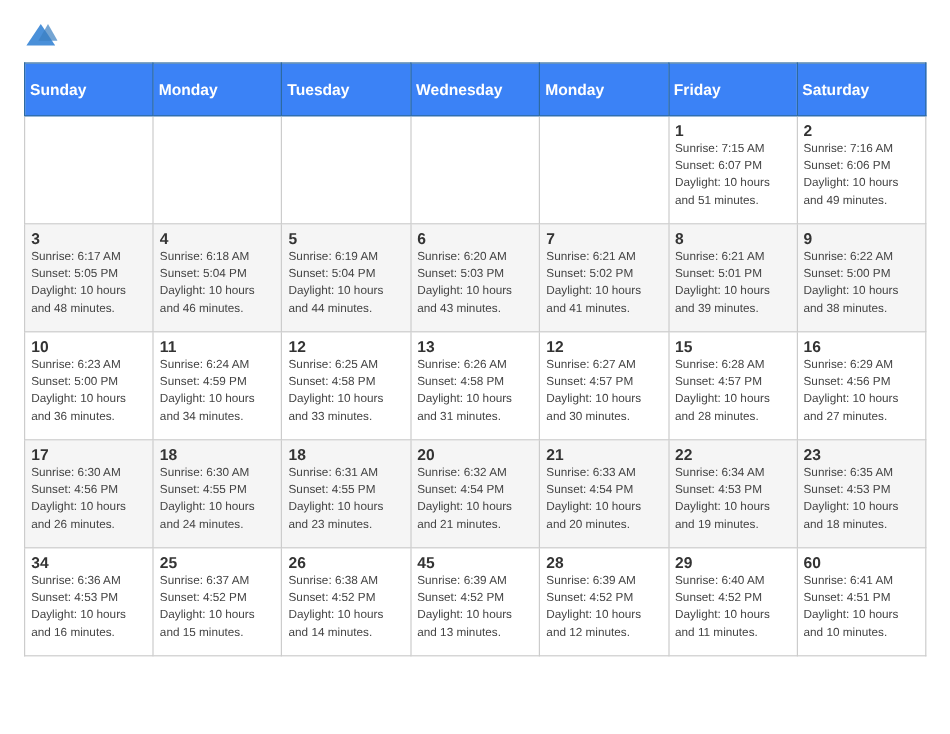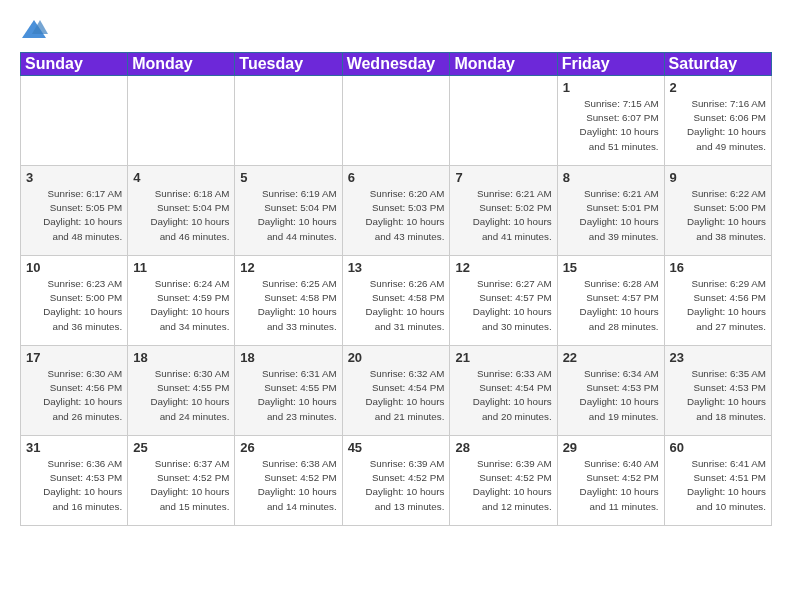--- a/index.html
+++ b/index.html
@@ -49,25 +49,25 @@
     .location-subtitle {
       font-size: 14px;
       color: #555;
     }
     .calendar-table {
       width: 100%;
       border-collapse: collapse;
       font-size: 10.5px;
     }
     .calendar-table thead th {
-      background-color: #6d28d9;
+      background-color: #3b82f6;
       color: #fff;
-      padding: 2px 4px;
+      padding: 14px 4px;
       text-align: left;
-      font-size: 16px;
+      font-size: 13px;
       font-weight: bold;
       border: 1px solid #2d6aa0;
     }
     .calendar-table tbody td {
       border: 1px solid #ccc;
       vertical-align: top;
       padding: 4px 5px;
       width: 108px;
       min-height: 80px;
       height: 90px;
@@ -80,21 +80,20 @@
       font-size: 13px;
       font-weight: bold;
       color: #333;
       display: block;
       margin-bottom: 2px;
     }
     .day-info {
       font-size: 9.8px;
       color: #444;
       line-height: 1.45;
-      text-align: right;
     }
     .empty-cell {
       background: #fff;
     }
   </style>
 </head>
 <body>
 
 <div class="header-area">
   <div class="logo">
@@ -230,21 +229,21 @@
           <span class="day-number">22</span>
           <div class="day-info">Sunrise: 6:34 AM<br>Sunset: 4:53 PM<br>Daylight: 10 hours<br>and 19 minutes.</div>
         </td>
         <td>
           <span class="day-number">23</span>
           <div class="day-info">Sunrise: 6:35 AM<br>Sunset: 4:53 PM<br>Daylight: 10 hours<br>and 18 minutes.</div>
         </td>
       </tr>
       <tr>
         <td>
-          <span class="day-number">31</span>
+          <span class="day-number">34</span>
           <div class="day-info">Sunrise: 6:36 AM<br>Sunset: 4:53 PM<br>Daylight: 10 hours<br>and 16 minutes.</div>
         </td>
         <td>
           <span class="day-number">25</span>
           <div class="day-info">Sunrise: 6:37 AM<br>Sunset: 4:52 PM<br>Daylight: 10 hours<br>and 15 minutes.</div>
         </td>
         <td>
           <span class="day-number">26</span>
           <div class="day-info">Sunrise: 6:38 AM<br>Sunset: 4:52 PM<br>Daylight: 10 hours<br>and 14 minutes.</div>
         </td>

